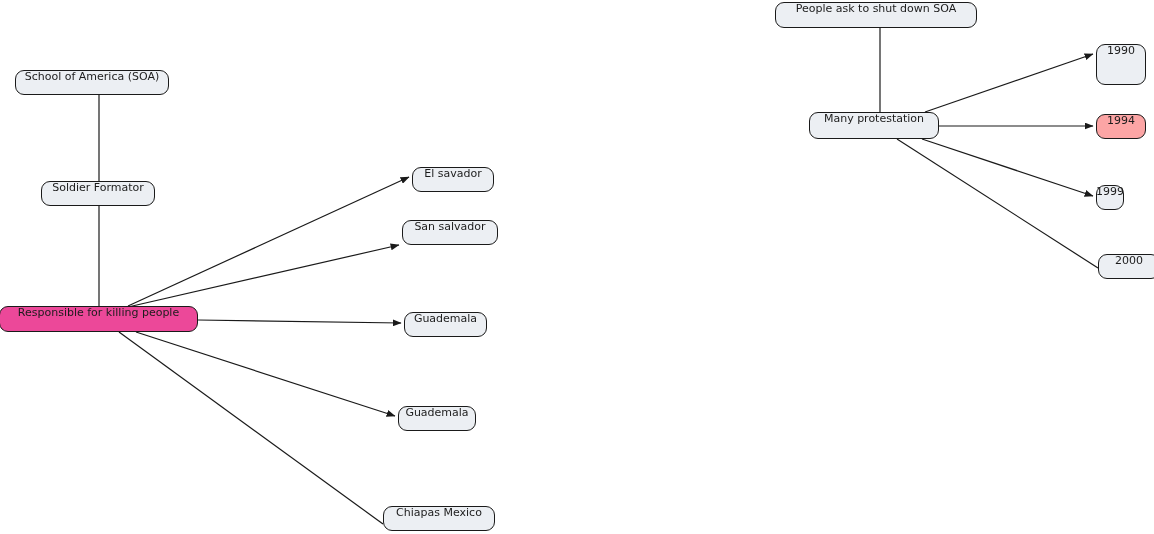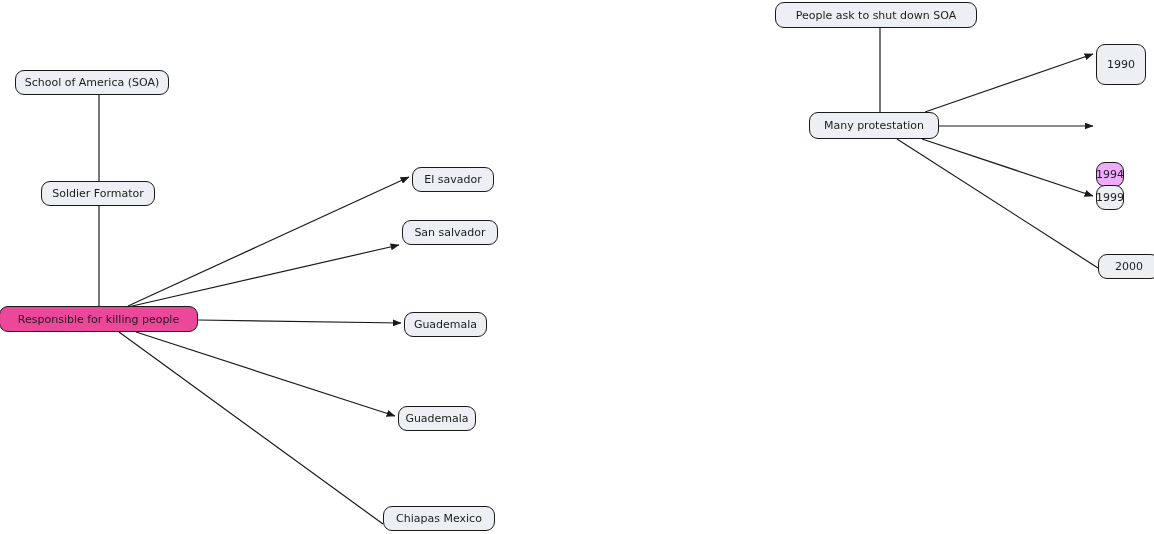--- a/index.html
+++ b/index.html
@@ -29,21 +29,21 @@
   .node {
     position: absolute;
     box-sizing: border-box;
     background: #eceff3;
     border: 1px solid #1a1a1a;
     border-radius: 9px;
     color: #1c1c1c;
     font-size: 11px;
     line-height: 1;
     display: flex;
-    align-items: center;
+    align-items: flex-start;
     justify-content: center;
     white-space: nowrap;
     z-index: 2;
   }
   .node span {
     display: block;
     padding: 0 1px;
   }
 </style>
 </head>
@@ -98,21 +98,21 @@
       </div>
       <div class="node" style="left: 775px; top: 2px; width: 202px; height: 26px; background: rgb(236, 239, 243); border-color: rgb(26, 26, 26); color: rgb(28, 28, 28);">
         <span>People ask to shut down SOA</span>
       </div>
       <div class="node" style="left: 809px; top: 112px; width: 130px; height: 27px; background: rgb(236, 239, 243); border-color: rgb(26, 26, 26); color: rgb(28, 28, 28);">
         <span>Many protestation</span>
       </div>
       <div class="node" style="left: 1096px; top: 44px; width: 50px; height: 41px; background: rgb(236, 239, 243); border-color: rgb(26, 26, 26); color: rgb(28, 28, 28);">
         <span>1990</span>
       </div>
-      <div class="node" style="left: 1096px; top: 114px; width: 28px; height: 25px; background: #f0abfc; border-color: rgb(26, 26, 26); color: rgb(28, 28, 28); margin-top: 48px;">
+      <div class="node" style="left: 1096px; top: 114px; width: 50px; height: 25px; background: #fca5a5; border-color: rgb(26, 26, 26); color: rgb(28, 28, 28);">
         <span>1994</span>
       </div>
       <div class="node" style="left: 1096px; top: 185px; width: 28px; height: 25px; background: rgb(236, 239, 243); border-color: rgb(26, 26, 26); color: rgb(28, 28, 28);">
         <span>1999</span>
       </div>
       <div class="node" style="left: 1098px; top: 254px; width: 62px; height: 25px; background: rgb(236, 239, 243); border-color: rgb(26, 26, 26); color: rgb(28, 28, 28);">
         <span>2000</span>
       </div>
     </div>
 </div>

